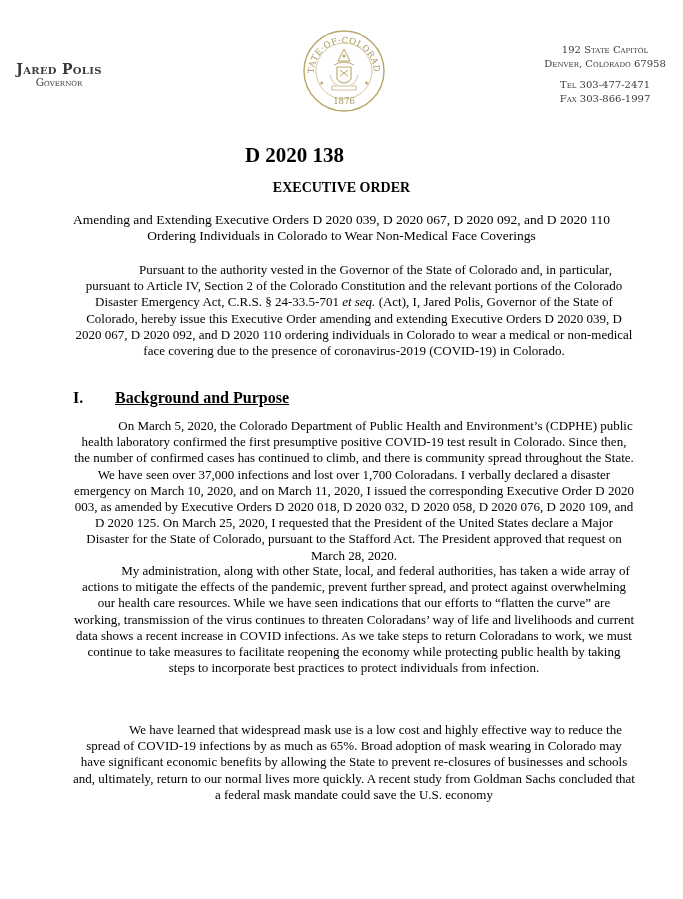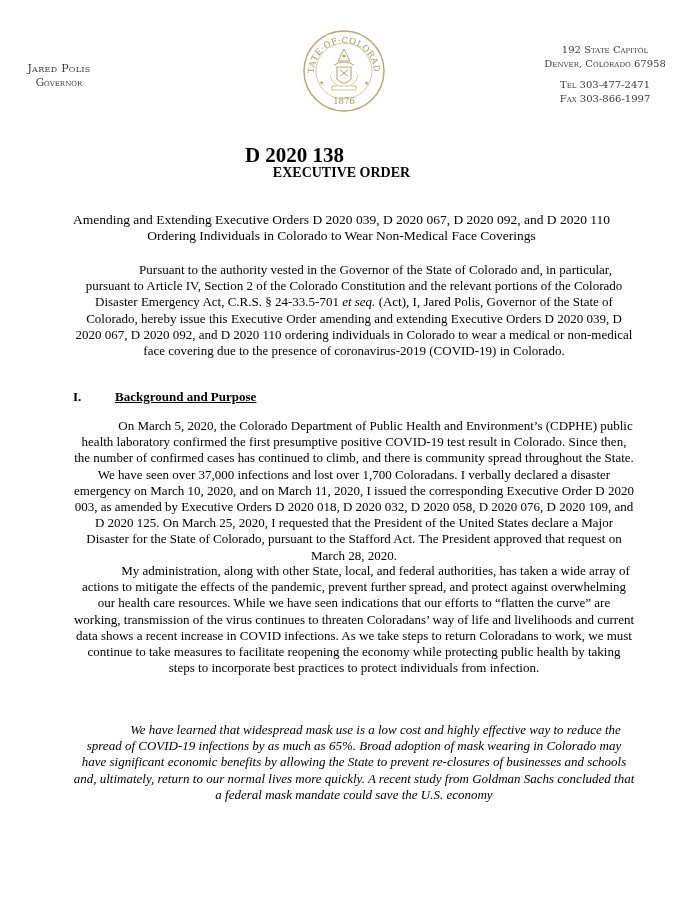--- a/index.html
+++ b/index.html
@@ -1,28 +1,28 @@
 <!DOCTYPE html>
 <html><head>
 <meta charset="utf-8">
 <style>
   html, body { margin:0; padding:0; background:#ffffff; }
   body { width:683px; height:899px; position:relative; overflow:hidden; font-family:"Liberation Serif","DejaVu Serif",serif; color:#000; }
   .lh-left { position:absolute; left:0; top:62px; width:118px; text-align:center; font-family:"DejaVu Serif","Liberation Serif",serif; color:#3a3a3a; font-variant:small-caps; }
-  .lh-left .name { font-size:11px; font-weight:normal; letter-spacing:0.3px; line-height:14px; }
+  .lh-left .name { font-size:14px; font-weight:bold; letter-spacing:0.3px; line-height:14px; }
   .lh-left .title { font-size:10.5px; line-height:13px; }
   .seal { position:absolute; left:302px; top:29px; width:84px; height:84px; }
   .lh-right { position:absolute; left:530px; top:43px; width:150px; text-align:center; font-family:"DejaVu Serif","Liberation Serif",serif; color:#3a3a3a; font-variant:small-caps; font-size:10px; line-height:13.5px; }
   .lh-right .gap { height:8px; }
   .docnum { position:absolute; left:0; width:589px; top:143px; text-align:center; font-size:21px; font-weight:bold; }
-  .eo { position:absolute; left:0; width:683px; top:165px; text-align:center; font-size:14px; font-weight:bold; }
+  .eo { position:absolute; left:0; width:683px; top:180px; text-align:center; font-size:14px; font-weight:bold; }
   .subtitle { position:absolute; left:70px; width:543px; top:212px; text-align:center; font-size:13.5px; font-weight:normal; line-height:16px; }
   .para { position:absolute; left:73px; width:562px; font-size:13px; line-height:16.2px; text-align:center; }
   .para .indent { display:inline-block; width:43px; }
-  .sec { position:absolute; left:73px; top:389px; font-size:13px; font-weight:bold; }
+  .sec { position:absolute; left:73px; top:389px; font-size:16px; font-weight:bold; }
   .sec .num { display:inline-block; width:42px; }
   .sec .heading { text-decoration:underline; }
 </style>
 </head>
 <body>
 
 <div class="lh-left">
   <div class="name">Jared Polis</div>
   <div class="title">Governor</div>
 </div>
@@ -73,15 +73,15 @@
 </div>
 
 <div class="para" style="top:418px;">
   <span class="indent"></span><span>On March 5, 2020, the Colorado Department of Public Health and Environment’s (CDPHE) public health laboratory confirmed the first presumptive positive COVID-19 test result in Colorado. Since then, the number of confirmed cases has continued to climb, and there is community spread throughout the State. We have seen over 37,000 infections and lost over 1,700 Coloradans. I verbally declared a disaster emergency on March 10, 2020, and on March 11, 2020, I issued the corresponding Executive Order D 2020 003, as amended by Executive Orders D 2020 018, D 2020 032, D 2020 058, D 2020 076, D 2020 109, and D 2020 125. On March 25, 2020, I requested that the President of the United States declare a Major Disaster for the State of Colorado, pursuant to the Stafford Act. The President approved that request on March 28, 2020.</span>
 </div>
 
 <div class="para" style="top:563px;">
   <span class="indent"></span><span>My administration, along with other State, local, and federal authorities, has taken a wide array of actions to mitigate the effects of the pandemic, prevent further spread, and protect against overwhelming our health care resources. While we have seen indications that our efforts to “flatten the curve” are working, transmission of the virus continues to threaten Coloradans’ way of life and livelihoods and current data shows a recent increase in COVID infections. As we take steps to return Coloradans to work, we must continue to take measures to facilitate reopening the economy while protecting public health by taking steps to incorporate best practices to protect individuals from infection.</span>
 </div>
 
-<div class="para" style="top:722px;font-style:italic;">
+<div class="para" style="top:722px;">
   <span class="indent"></span><span>We have learned that widespread mask use is a low cost and highly effective way to reduce the spread of COVID-19 infections by as much as 65%. Broad adoption of mask wearing in Colorado may have significant economic benefits by allowing the State to prevent re-closures of businesses and schools and, ultimately, return to our normal lives more quickly. A recent study from Goldman Sachs concluded that a federal mask mandate could save the U.S. economy</span>
 </div>
 
 </body></html>

